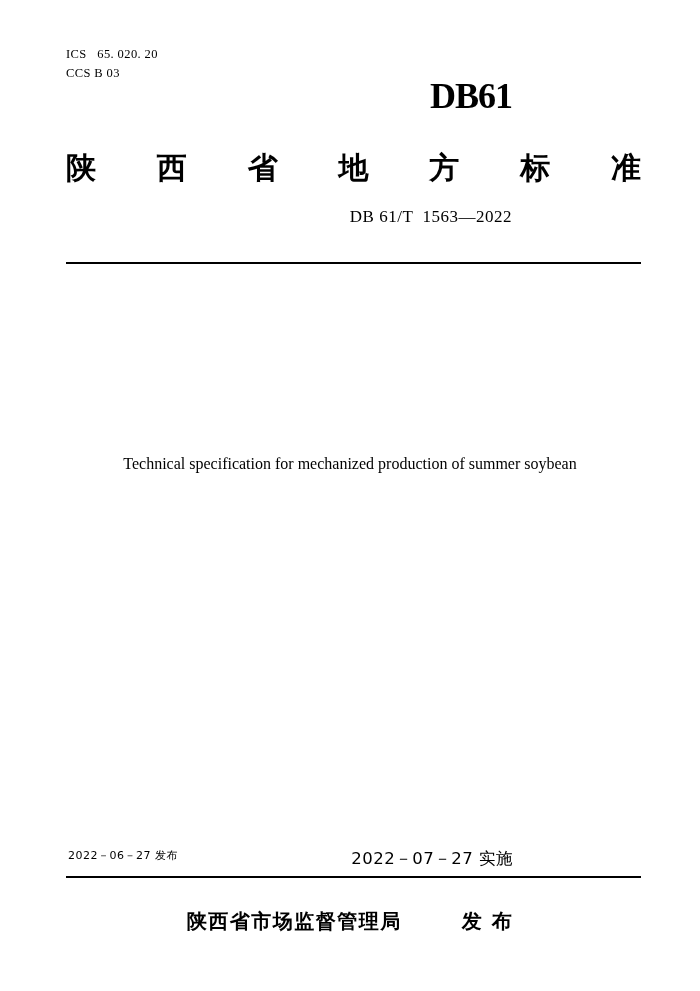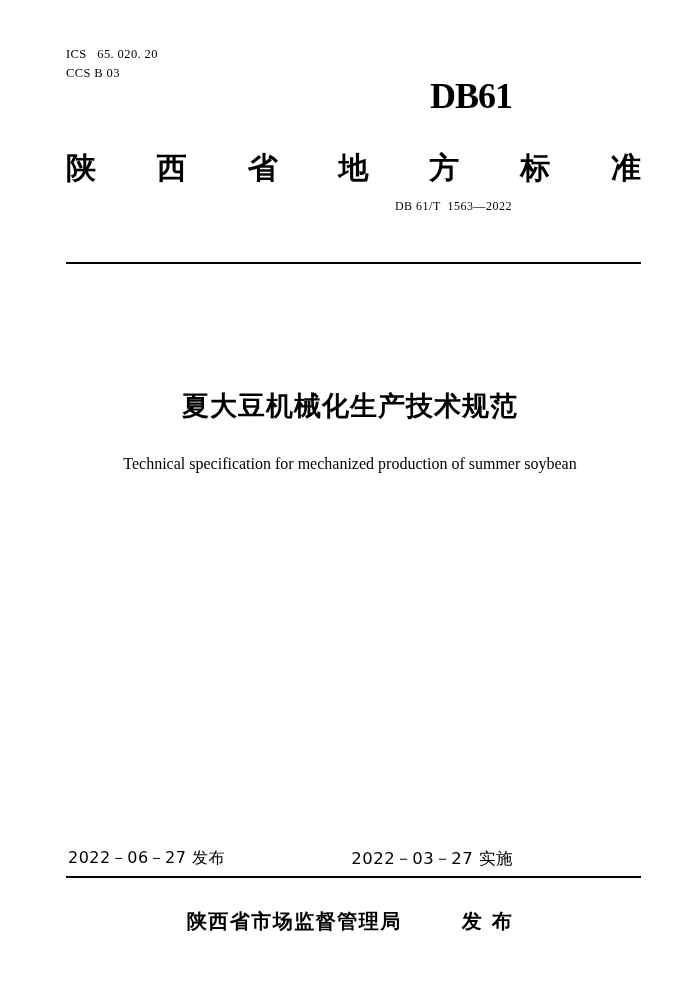--- a/index.html
+++ b/index.html
@@ -61,23 +61,23 @@
     justify-content: space-between;
     letter-spacing: 0px;
   }
   .province-title span {
     display: inline-block;
   }
 
   .std-number {
     position: absolute;
     right: 56px;
-    top: 199px;
+    top: 207px;
     font-family: "Liberation Serif", serif;
-    font-size: 12px;
+    font-size: 17px;
     letter-spacing: 0.5px;
     white-space: pre;
   }
 
   .rule-top {
     position: absolute;
     left: 66px;
     top: 262px;
     width: 575px;
     height: 0;
@@ -106,21 +106,21 @@
     font-size: 16px;
     letter-spacing: 0px;
   }
 
   
   .issue-date {
     position: absolute;
     left: 68px;
     top: 848px;
     font-family: "DejaVu Sans", sans-serif;
-    font-size: 16px;
+    font-size: 11px;
     letter-spacing: 0.5px;
     white-space: pre;
   }
   .impl-date {
     position: absolute;
     right: 55px;
     top: 848px;
     font-family: "DejaVu Sans", sans-serif;
     font-size: 16.5px;
     letter-spacing: 0.5px;
@@ -173,25 +173,24 @@
     <span>地</span>
     <span>方</span>
     <span>标</span>
     <span>准</span>
   </div>
 
   <div class="std-number">DB 61/T  1563—2022</div>
 
   <div class="rule-top"></div>
 
-  <div class="doc-title-cn">夏大豆机械化生产技术规范</div>
   <div class="doc-title-en">Technical specification for mechanized production of summer soybean</div>
 
   <div class="issue-date">2022－06－27 发布</div>
-  <div class="impl-date">2022－03－27 实施</div>
+  <div class="impl-date">2022－07－27 实施</div>
 
   <div class="rule-bottom"></div>
 
   <div class="issuer-row">
     <span class="issuer-name">陕西省市场监督管理局</span>
     <span class="issuer-verb">发 布</span>
   </div>
 
 </div>
 

